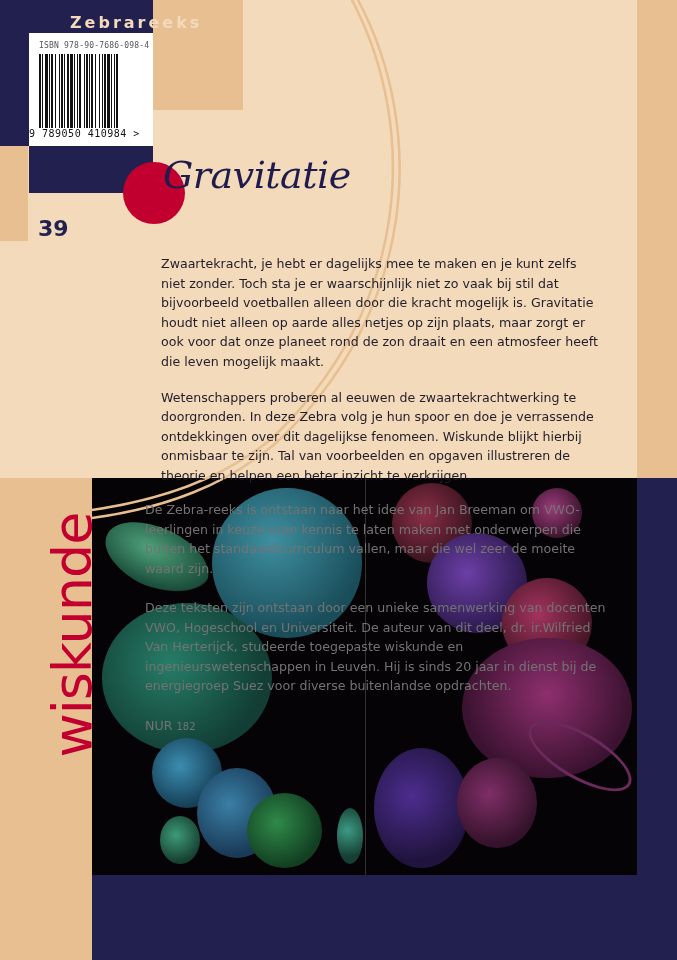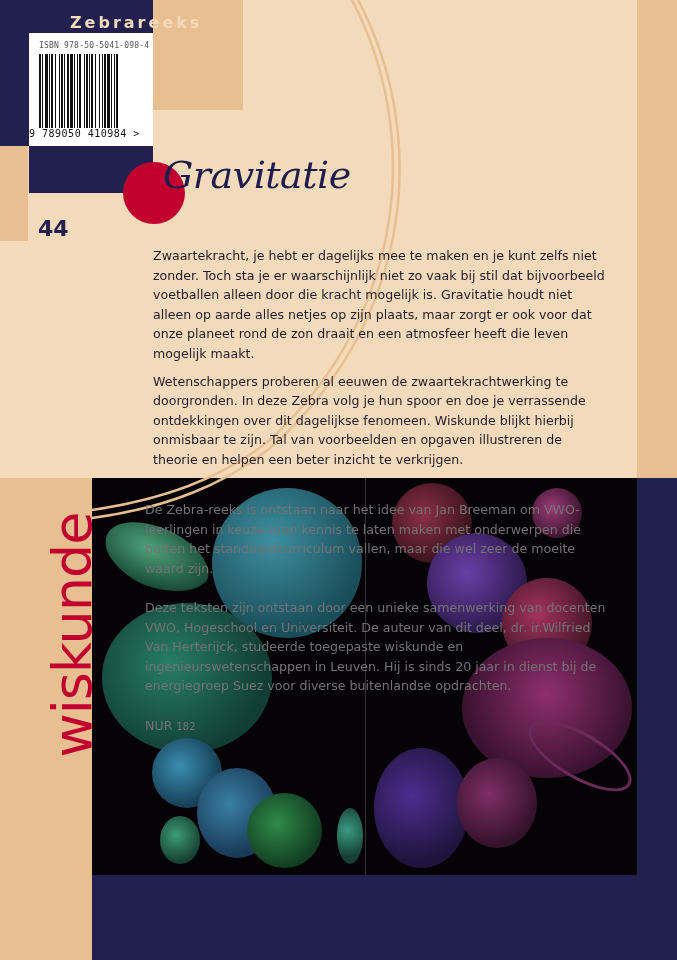--- a/index.html
+++ b/index.html
@@ -24,21 +24,21 @@
     #bars span { display:block; background:#111; height:100%; }
     #ean-text { position:absolute; left:0; top:95px; width:124px; font-family:"DejaVu Sans Mono", monospace; font-size:10px; color:#111; letter-spacing:0.5px; white-space:nowrap; }
 
     #red-circle { left:123px; top:162px; width:62px; height:62px; border-radius:50%; background:#c2002f; }
     #title { left:163px; top:153px; font-family:"DejaVu Serif", serif; font-style:italic; font-size:38px; color:#1f1c4d; letter-spacing:-0.5px;text-align:center; }
     #volume-number { left:38px; top:216px; font-size:22px; font-weight:bold; color:#22204f; }
 
     #orbit { left:0; top:0; width:677px; height:960px; pointer-events:none; }
 
     #intro { left:145px; top:238px; width:470px; font-size:12.6px; line-height:19.6px; color:#221d2a; }
-    #intro p { margin:8px; }
+    #intro p { margin:16px; }
 
     #photo { left:92px; top:478px; width:545px; height:397px; background:#050305; overflow:hidden; }
     #photo-divider { position:absolute; left:273px; top:0; width:1px; height:397px; background:#333; }
     .planet { position:absolute; border-radius:50%; }
 
     #wiskunde { left:42px; top:490px; width:60px; height:290px; }
     #wiskunde span { position:absolute; left:50%; top:50%; transform:translate(-50%,-50%) rotate(-90deg); font-size:54px; color:#c2002f; white-space:nowrap; letter-spacing:-1px; }
 
     #about { left:145px; top:500px; width:470px; font-size:12.6px; line-height:19.6px; color:#737373; }
     #about p { margin:0; }
@@ -54,21 +54,21 @@
 <div class="abs peach" id="peach-top-block"></div>
 <div class="abs peach" id="peach-left-strip"></div>
 <div class="abs navy" id="navy-under-barcode"></div>
 <div class="abs peach" id="peach-right-stripe"></div>
 <div class="abs peach" id="peach-left-bottom"></div>
 <div class="abs navy" id="navy-bottom"></div>
 
 <div class="abs" id="series-label">Zebrareeks</div>
 
 <div class="abs" id="barcode-box">
-  <div id="isbn-text">ISBN 978-50-5041-098-4</div>
+  <div id="isbn-text">ISBN 978-90-7686-098-4</div>
   <div id="bars">
       <span style="width: 2px;"></span>
       <span style="width: 1px; background: transparent;"></span>
       <span style="width: 1px;"></span>
       <span style="width: 2px; background: transparent;"></span>
       <span style="width: 3px;"></span>
       <span style="width: 1px; background: transparent;"></span>
       <span style="width: 1px;"></span>
       <span style="width: 1px; background: transparent;"></span>
       <span style="width: 2px;"></span>
@@ -138,21 +138,21 @@
   <div id="photo-divider"></div>
 </div>
 
 <svg class="abs" id="orbit" viewBox="0 0 677 960">
   <path d="M352 0 C 420 130, 410 310, 270 440 C 220 480, 160 500, 92 510" fill="none" stroke="#e8bf91" stroke-width="2.5"></path>
   <path d="M358 0 C 427 130, 417 312, 276 443 C 226 485, 166 508, 92 518" fill="none" stroke="#e8bf91" stroke-width="2.5"></path>
 </svg>
 
 <div class="abs" id="red-circle"></div>
 <div class="abs" id="title">Gravitatie</div>
-<div class="abs" id="volume-number">44</div>
+<div class="abs" id="volume-number">39</div>
 
 <div class="abs" id="intro">
   <p>Zwaartekracht, je hebt er dagelijks mee te maken en je kunt zelfs niet zonder. Toch sta je er waarschijnlijk niet zo vaak bij stil dat bijvoorbeeld voetballen alleen door die kracht mogelijk is. Gravitatie houdt niet alleen op aarde alles netjes op zijn plaats, maar zorgt er ook voor dat onze planeet rond de zon draait en een atmosfeer heeft die leven mogelijk maakt.</p>
   <p>Wetenschappers proberen  al eeuwen de zwaartekrachtwerking te doorgronden. In deze Zebra volg je hun spoor en doe je verrassende ontdekkingen over dit dagelijkse fenomeen. Wiskunde blijkt hierbij onmisbaar te zijn. Tal van voorbeelden en opgaven illustreren de theorie en helpen een beter inzicht te verkrijgen.</p>
 </div>
 
 <div class="abs" id="wiskunde">
   <span>wiskunde</span>
 </div>
 

